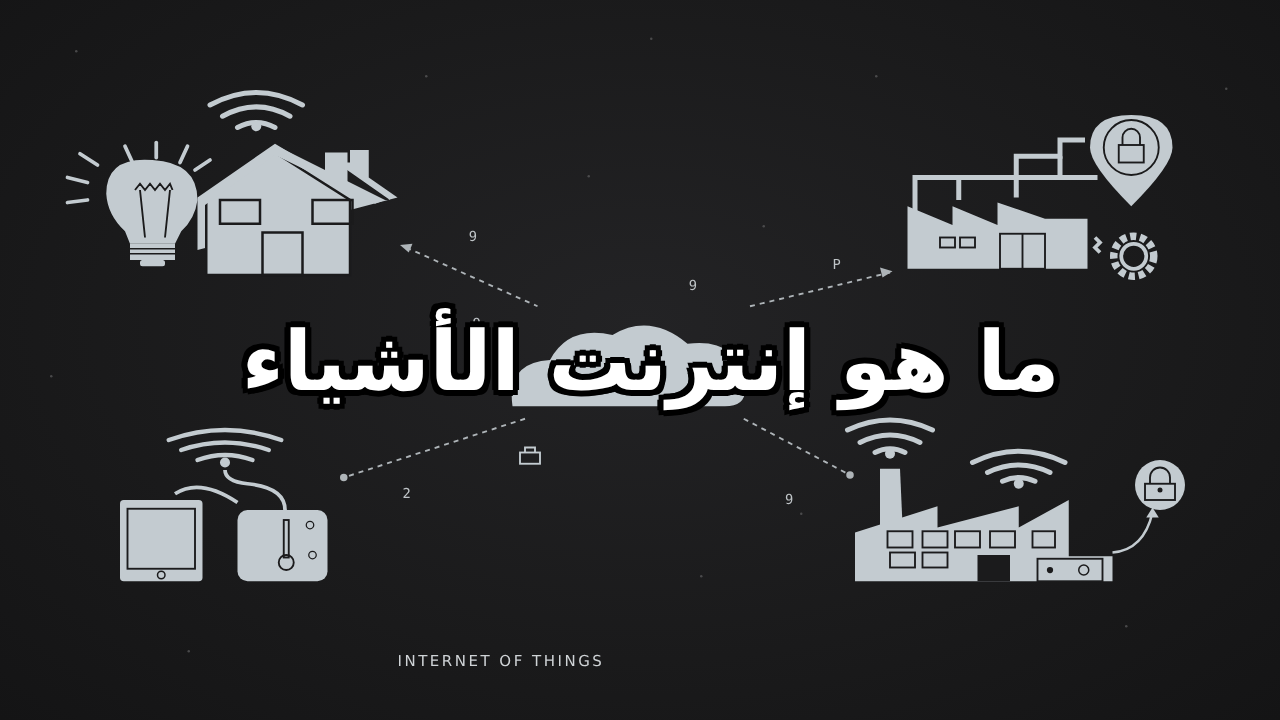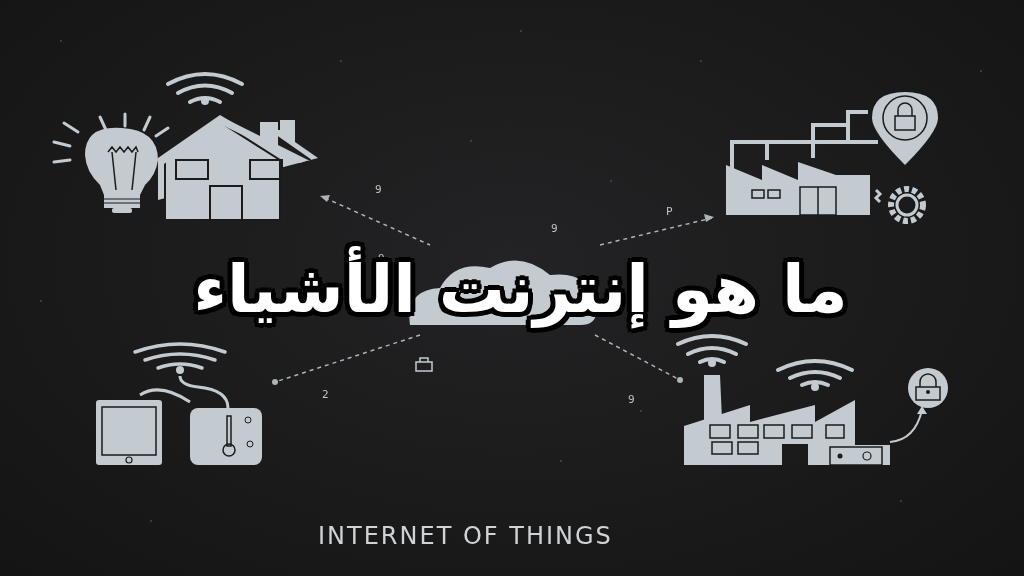--- a/index.html
+++ b/index.html
@@ -23,21 +23,21 @@
       font-size: 66px; line-height: 90px; color: #ffffff;
       letter-spacing: 2px;
       text-shadow:
         -4px -4px 0 #000, 4px -4px 0 #000, -4px 4px 0 #000, 4px 4px 0 #000,
         0 -5px 0 #000, 0 5px 0 #000, -5px 0 0 #000, 5px 0 0 #000,
         -3px 0 0 #000, 3px 0 0 #000;
     }
     .footer {
       position: absolute; left: 318px; top: 522px;
       color: #cfd3d6; font-family: "DejaVu Sans", sans-serif;
-      font-size: 24px; letter-spacing: 2px;
+      font-size: 12px; letter-spacing: 2px;
     }
     .tiny { position: absolute; color: #bfc4c7; font-family: "DejaVu Sans Mono", monospace; font-size: 11px; }
   </style>
 </head>
 <body>
 
 <div class="canvas">
 
   <div class="speck" style="left:60px;top:40px"></div>
   <div class="speck" style="left:340px;top:60px"></div>

